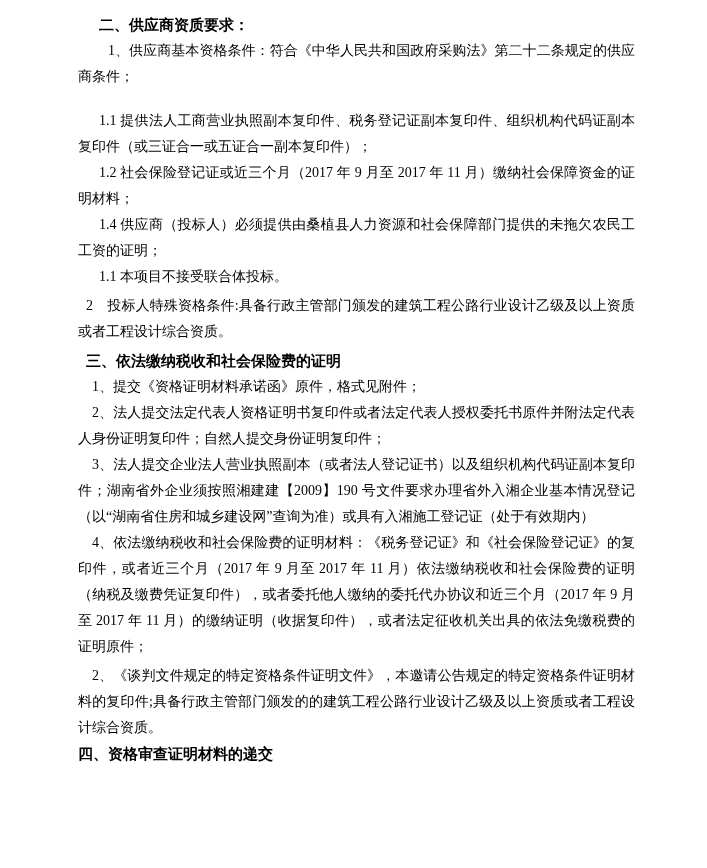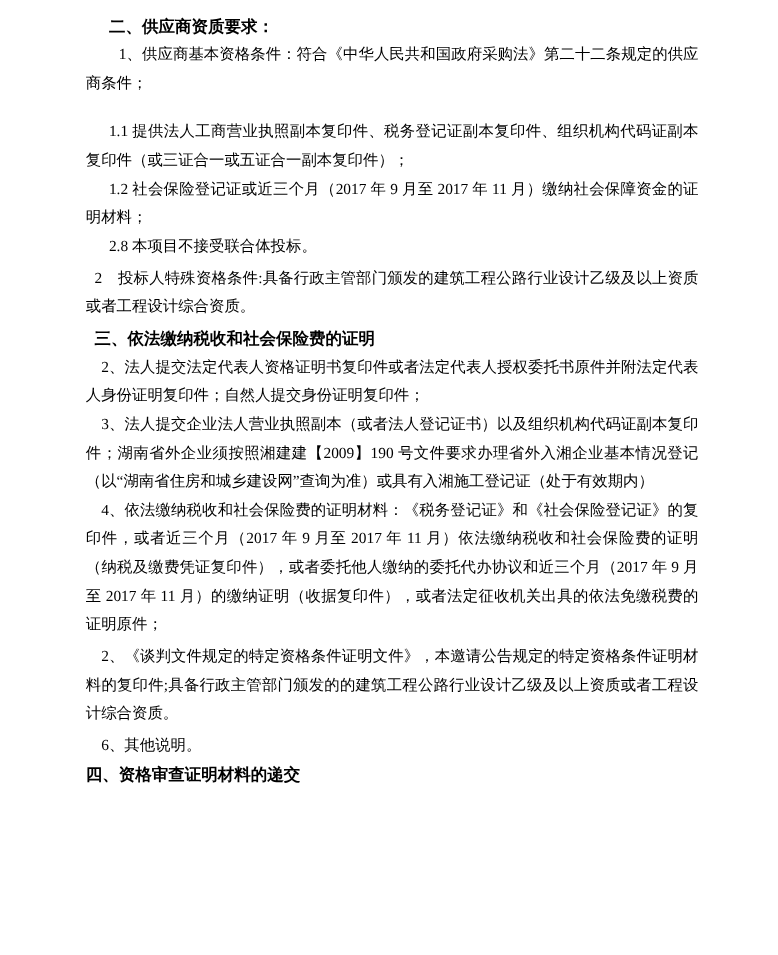--- a/index.html
+++ b/index.html
@@ -49,33 +49,34 @@
 <div class="page">
   <p class="para heading ind-21">二、供应商资质要求：</p>
 
   <p class="para ind-30 gap-after">1、供应商基本资格条件：符合《中华人民共和国政府采购法》第二十二条规定的供应商条件；</p>
 
   <p class="para ind-21">1.1 提供法人工商营业执照副本复印件、税务登记证副本复印件、组织机构代码证副本复印件（或三证合一或五证合一副本复印件）；</p>
 
   <p class="para ind-21">1.2 社会保险登记证或近三个月（2017 年 9 月至 2017 年 11 月）缴纳社会保障资金的证明材料；</p>
 
 
+  <p class="para ind-21">1.4 供应商（投标人）必须提供由桑植县人力资源和社会保障部门提供的未拖欠农民工工资的证明；</p>
 
-  <p class="para ind-21">2.8 本项目不接受联合体投标。</p>
+  <p class="para ind-21">1.1 本项目不接受联合体投标。</p>
 
   <p class="para ind-8 gap-before">2　投标人特殊资格条件:具备行政主管部门颁发的建筑工程公路行业设计乙级及以上资质或者工程设计综合资质。</p>
 
   <p class="para heading ind-8 gap-before">三、依法缴纳税收和社会保险费的证明</p>
 
+  <p class="para ind-14">1、提交《资格证明材料承诺函》原件，格式见附件；</p>
 
   <p class="para ind-14">2、法人提交法定代表人资格证明书复印件或者法定代表人授权委托书原件并附法定代表人身份证明复印件；自然人提交身份证明复印件；</p>
 
   <p class="para ind-14">3、法人提交企业法人营业执照副本（或者法人登记证书）以及组织机构代码证副本复印件；湖南省外企业须按照湘建建【2009】190 号文件要求办理省外入湘企业基本情况登记（以“湖南省住房和城乡建设网”查询为准）或具有入湘施工登记证（处于有效期内）</p>
 
   <p class="para ind-14">4、依法缴纳税收和社会保险费的证明材料：《税务登记证》和《社会保险登记证》的复印件，或者近三个月（2017 年 9 月至 2017 年 11 月）依法缴纳税收和社会保险费的证明（纳税及缴费凭证复印件），或者委托他人缴纳的委托代办协议和近三个月（2017 年 9 月至 2017 年 11 月）的缴纳证明（收据复印件），或者法定征收机关出具的依法免缴税费的证明原件；</p>
 
   <p class="para ind-14 gap-before">2、《谈判文件规定的特定资格条件证明文件》，本邀请公告规定的特定资格条件证明材料的复印件;具备行政主管部门颁发的的建筑工程公路行业设计乙级及以上资质或者工程设计综合资质。</p>
 
-  <p class="para ind-14 gap-before">6、其他说明。</p>
 
   <p class="para heading ind-0">四、资格审查证明材料的递交</p>
 
 </div>
 
 </body></html>

